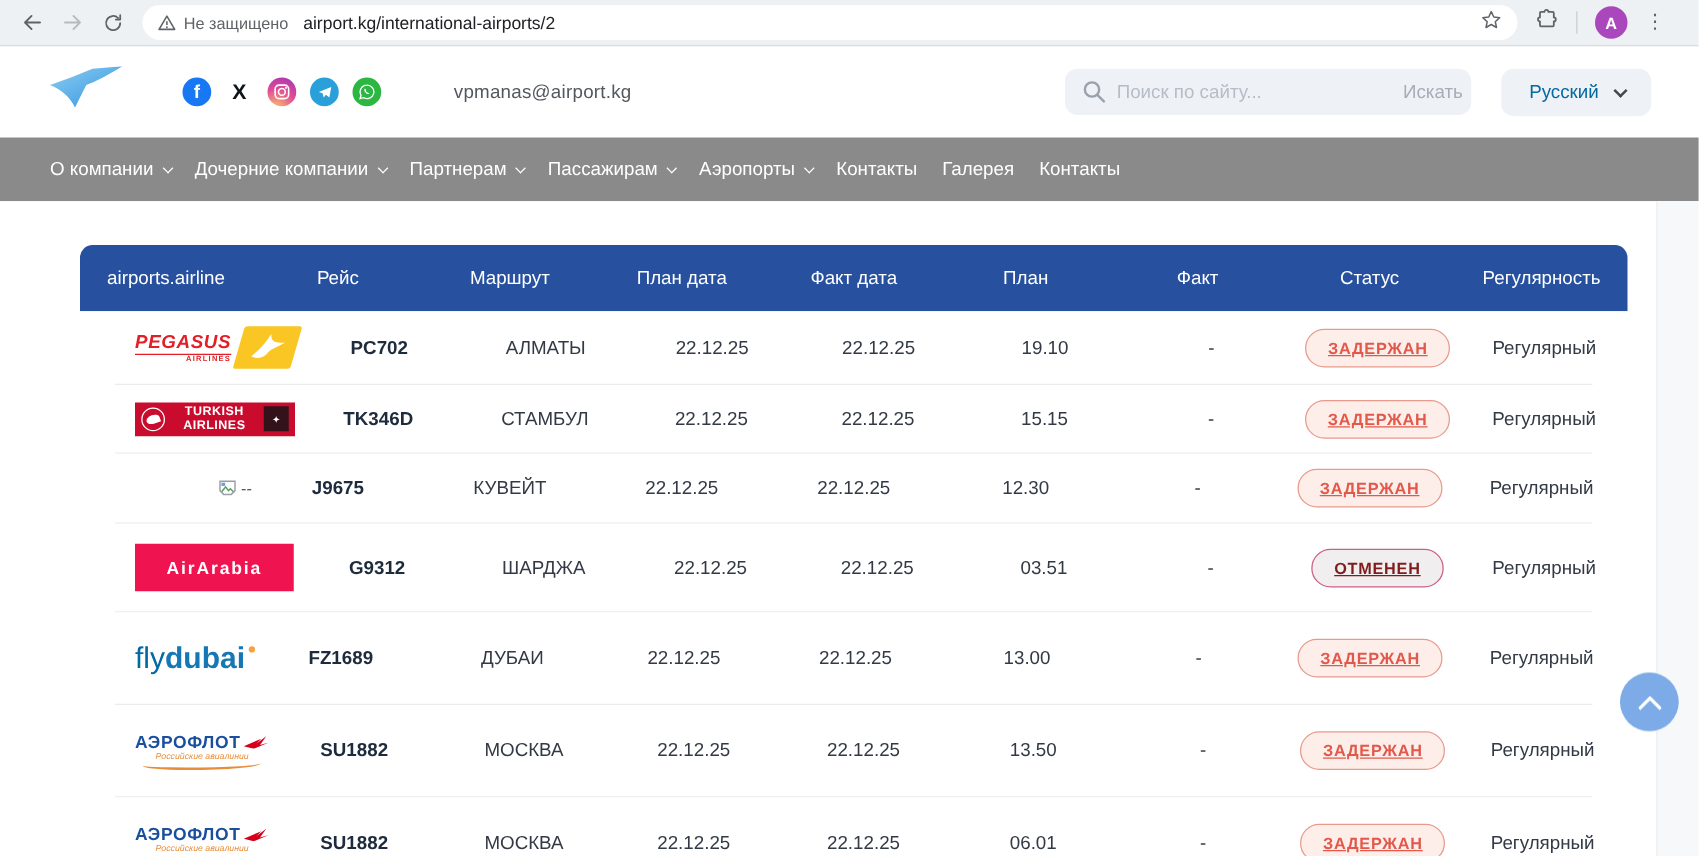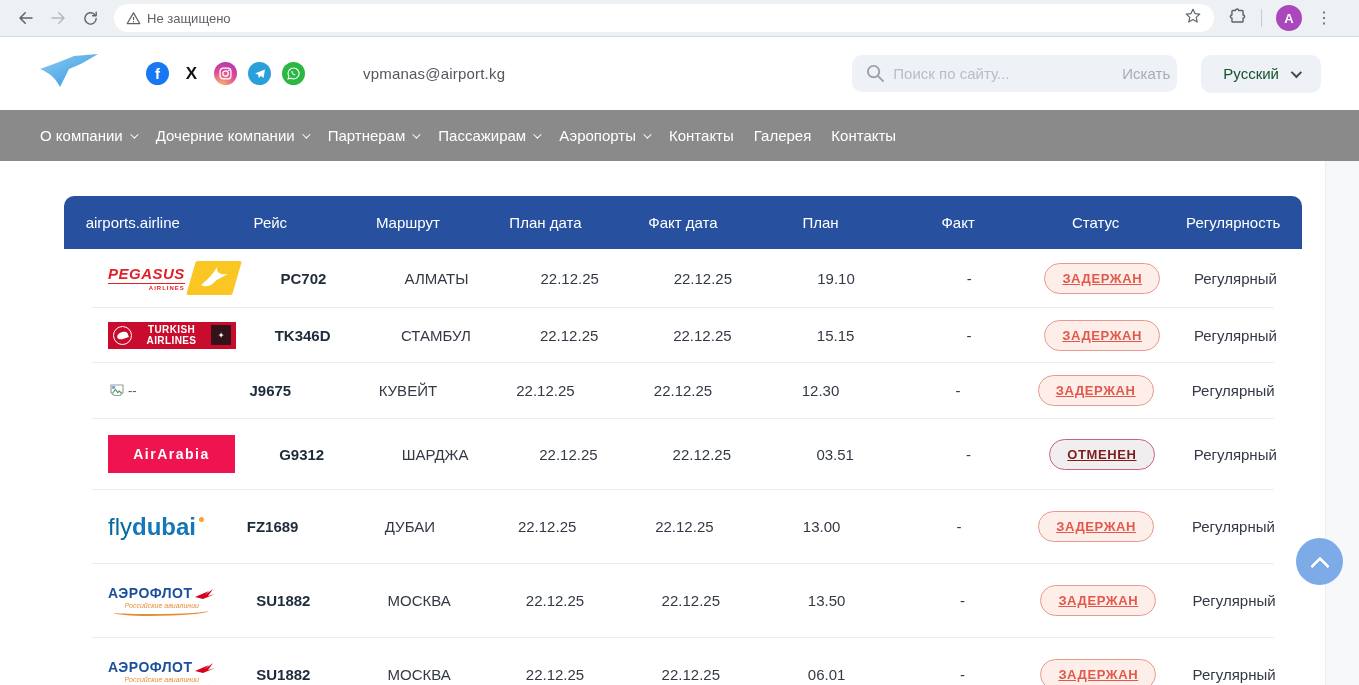--- a/index.html
+++ b/index.html
@@ -37,21 +37,21 @@
     display:flex; align-items:center; overflow:hidden; }
   .search-pill input { border:none; outline:none; background:transparent; flex:1; font-size:15px;
     color:#3a3f46; padding:0 8px; font-family:"Liberation Sans", sans-serif; }
   .search-pill input::placeholder { color:#b7bdc7; }
   .search-pill .mag { margin-left:14px; display:flex; }
   .search-sep { width:1px; height:37px; background:#e0e4e9; }
   .search-btn { padding:0 22px; font-size:15px; color:#a7adb6; background:transparent; border:none;
     height:100%; cursor:pointer; font-family:"Liberation Sans", sans-serif;}
   .lang-pill { margin-left:24px; height:38px; background:#eef1f5; border-radius:10px; display:flex;
     align-items:center; padding:0 22px; gap:12px; cursor:pointer; }
-  .lang-pill .lbl { font-size:15px; color:#14532d; }
+  .lang-pill .lbl { font-size:15px; color:#0369a1; }
   .chev { width:8px; height:8px; border-right:2px solid #43474e; border-bottom:2px solid #43474e;
     transform:rotate(45deg) translateY(-2px); }
 
   
   .main-nav { height:51px; background:#8a8a8a; display:flex; align-items:center; padding:0 40px; gap:20px; }
   .nav-item { display:flex; align-items:center; gap:7px; color:#fff; font-size:15px; cursor:pointer;
     white-space:nowrap; }
   .nav-chev { width:6px; height:6px; border-right:1.6px solid #fff; border-bottom:1.6px solid #fff;
     transform:rotate(45deg) translateY(-2px); }
 
@@ -69,21 +69,21 @@
   .flight { font-weight:bold; color:#1e2b3c; }
   .rowsep { height:1px; background:#ececec; margin:0 28px; }
   .r1{height:58px}.r2{height:54px}.r3{height:55px}.r4{height:70px}.r5{height:73px}.r6{height:73px}.r7{height:73px}
 
   .badge { display:inline-block; padding:7px 17px; border-radius:18px; font-size:13px;
     font-weight:bold; letter-spacing:.6px;text-decoration:underline; }
   .badge-delayed { color:#e2594b; border:1.5px solid #e89a8c; background:#fdeeea; }
   .badge-cancelled { color:#7f1d1d; border:1.5px solid #cf5e86; background:#f1eef0; }
 
   
-  .logo-cell { display:flex; justify-content:flex-start;margin-left:44px; }
+  .logo-cell { display:flex; justify-content:flex-end;margin-left:44px; }
   .logo-pegasus { display:flex; align-items:center; }
   .peg-text { display:flex; flex-direction:column; align-items:flex-end; }
   .peg-main { color:#e21f26; font-weight:bold; font-style:italic; font-size:15px;
     letter-spacing:.5px; border-bottom:1.5px solid #e21f26; padding-bottom:1px;}
   .peg-sub { color:#e21f26; font-size:6px; font-weight:bold; letter-spacing:1px; margin-top:1px;}
   .peg-flag { width:46px; height:34px; background:#f9c623; transform:skewX(-16deg);
     margin-left:6px; border-radius:2px; display:flex; align-items:center; justify-content:center; }
 
   .logo-turkish { width:128px; height:27px; background:#c90c2e; display:flex; align-items:center;
     padding:0 5px; gap:13px; }
@@ -143,20 +143,21 @@
   </div>
   <div class="addr">
     <span class="sec">
       <svg width="15" height="15" viewBox="0 0 24 24">
           <path d="M12 3 22 20H2Z" fill="none" stroke="#5f6368" stroke-width="2" stroke-linejoin="round"></path>
           <line x1="12" y1="9.5" x2="12" y2="14.5" stroke="#5f6368" stroke-width="2"></line>
           <circle cx="12" cy="17.3" r="1.2" fill="#5f6368"></circle>
         </svg>
       <span>Не защищено</span>
     </span>
+    <span class="url">airport.kg/international-airports/2</span>
     <span class="star">
       <svg width="18" height="18" viewBox="0 0 24 24">
           <path d="M12 3l2.7 5.8 6.3.7-4.7 4.3 1.3 6.2-5.6-3.2-5.6 3.2 1.3-6.2L3 9.5l6.3-.7z" fill="none" stroke="#5f6368" stroke-width="1.6" stroke-linejoin="round"></path>
         </svg>
     </span>
   </div>
   <div class="chrome-right">
     <span>
       <svg width="19" height="19" viewBox="0 0 24 24">
           <path d="M9.5 4.5a2 2 0 1 1 4 0H18a1 1 0 0 1 1 1v4.5a2 2 0 1 1 0 4V18a1 1 0 0 1-1 1H6a1 1 0 0 1-1-1v-4a2 2 0 1 1 0-4V5.5a1 1 0 0 1 1-1z" fill="none" stroke="#5f6368" stroke-width="1.8" stroke-linejoin="round"></path>

